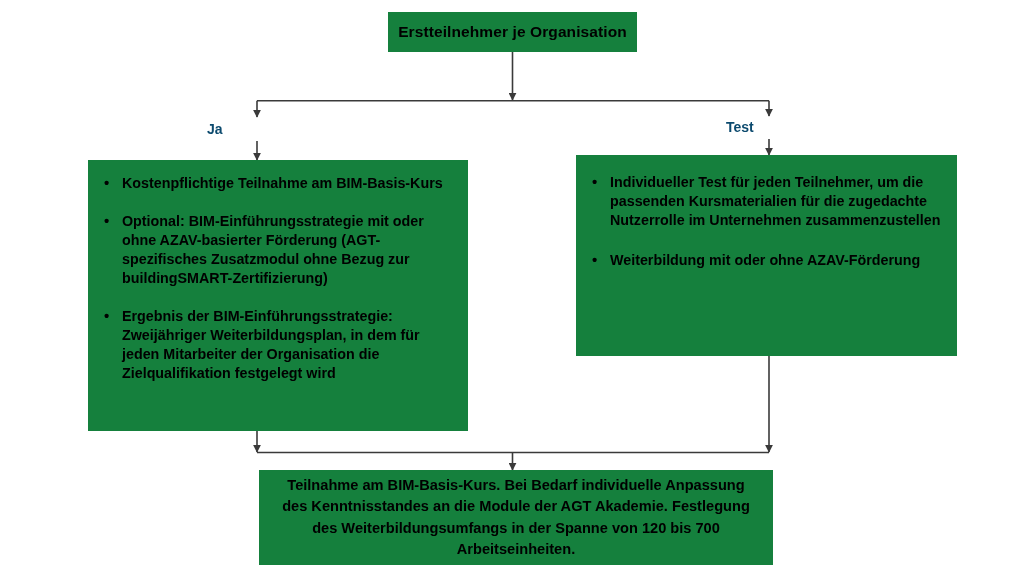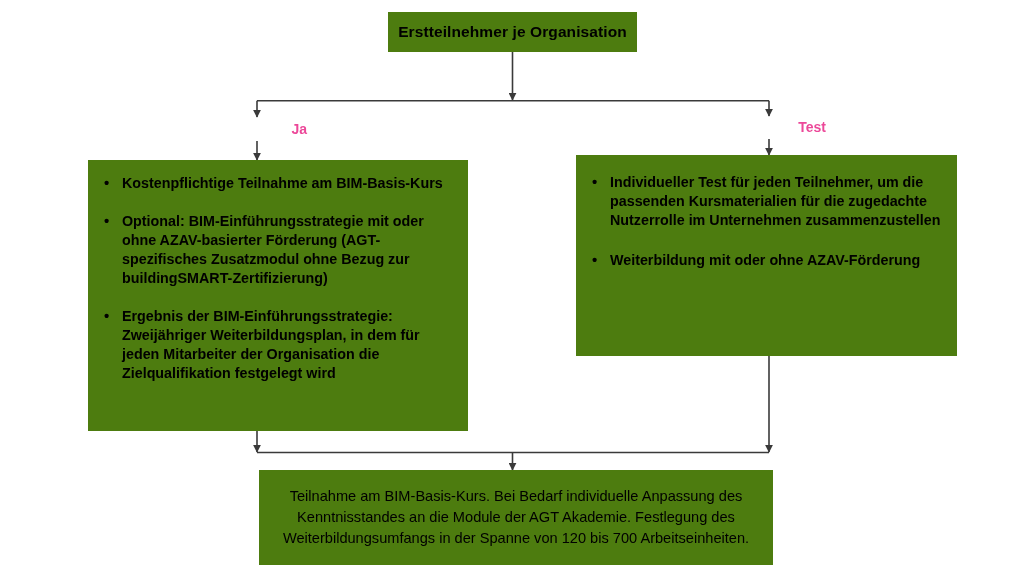--- a/index.html
+++ b/index.html
@@ -21,21 +21,21 @@
   }
   #wires {
     position: absolute;
     left: 0;
     top: 0;
     width: 1024px;
     height: 576px;
   }
   .node {
     position: absolute;
-    background: #4d7c0f;
+    background: #15803d;
     box-sizing: border-box;
     color: #000000;
     font-weight: bold;
   }
 
   
   #node-start {
     left: 388px;
     top: 12px;
     width: 249px;
@@ -45,24 +45,24 @@
     justify-content: center;
   }
   #node-start .title {
     font-size: 15.5px;
     letter-spacing: 0.1px;
   }
 
   
   .branch-label {
     position: absolute;
-    color: #ec4899;
+    color: #0c4a6e;
     font-size: 14px;
     font-weight: bold;
-    text-align: right;
+    text-align: left;
     white-space: nowrap;
   }
   #label-ja {
     left: 207px;
     top: 121px;
     width: 100px;
   }
   #label-nein {
     left: 726px;
     top: 119px;
@@ -124,21 +124,21 @@
     height: 95px;
     display: flex;
     align-items: center;
     justify-content: center;
     padding: 0 16px;
   }
   #node-end .endtext {
     font-size: 14.6px;
     line-height: 1.45;
     text-align: center;
-    font-weight: normal;
+    font-weight: bold;
   }
 </style>
 </head>
 <body>
 
 <div id="canvas">
 
   <svg id="wires" viewBox="0 0 1024 576" xmlns="http://www.w3.org/2000/svg">
     <defs>
       <marker id="arrow" viewBox="0 0 10 10" refX="9" refY="5" markerWidth="5" markerHeight="5" orient="auto-start-reverse">

